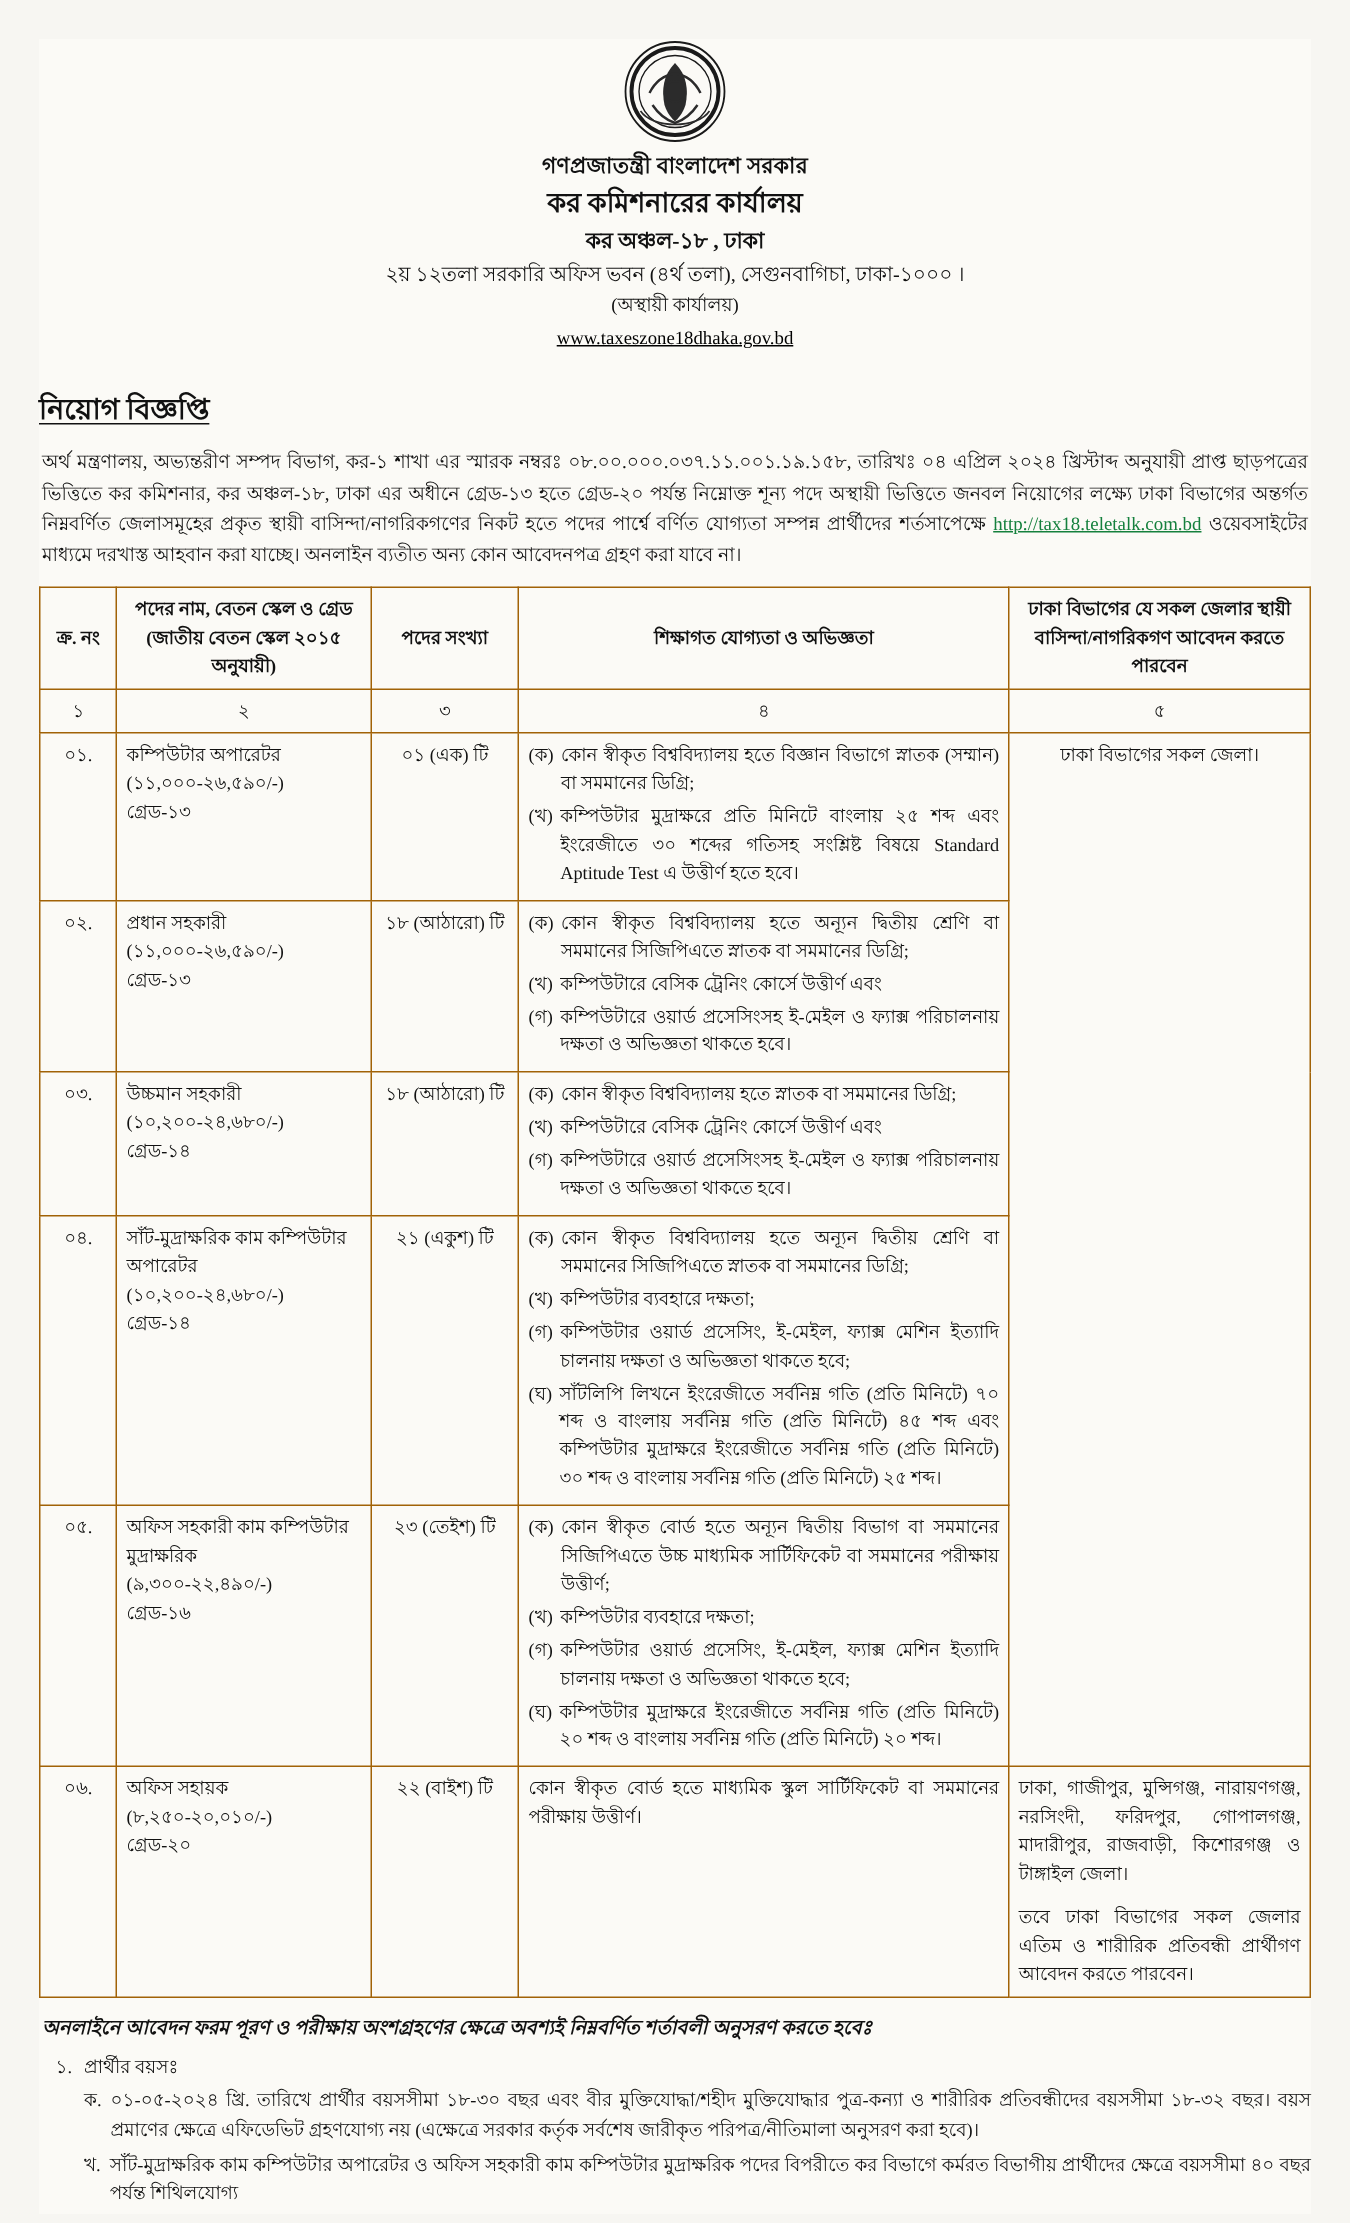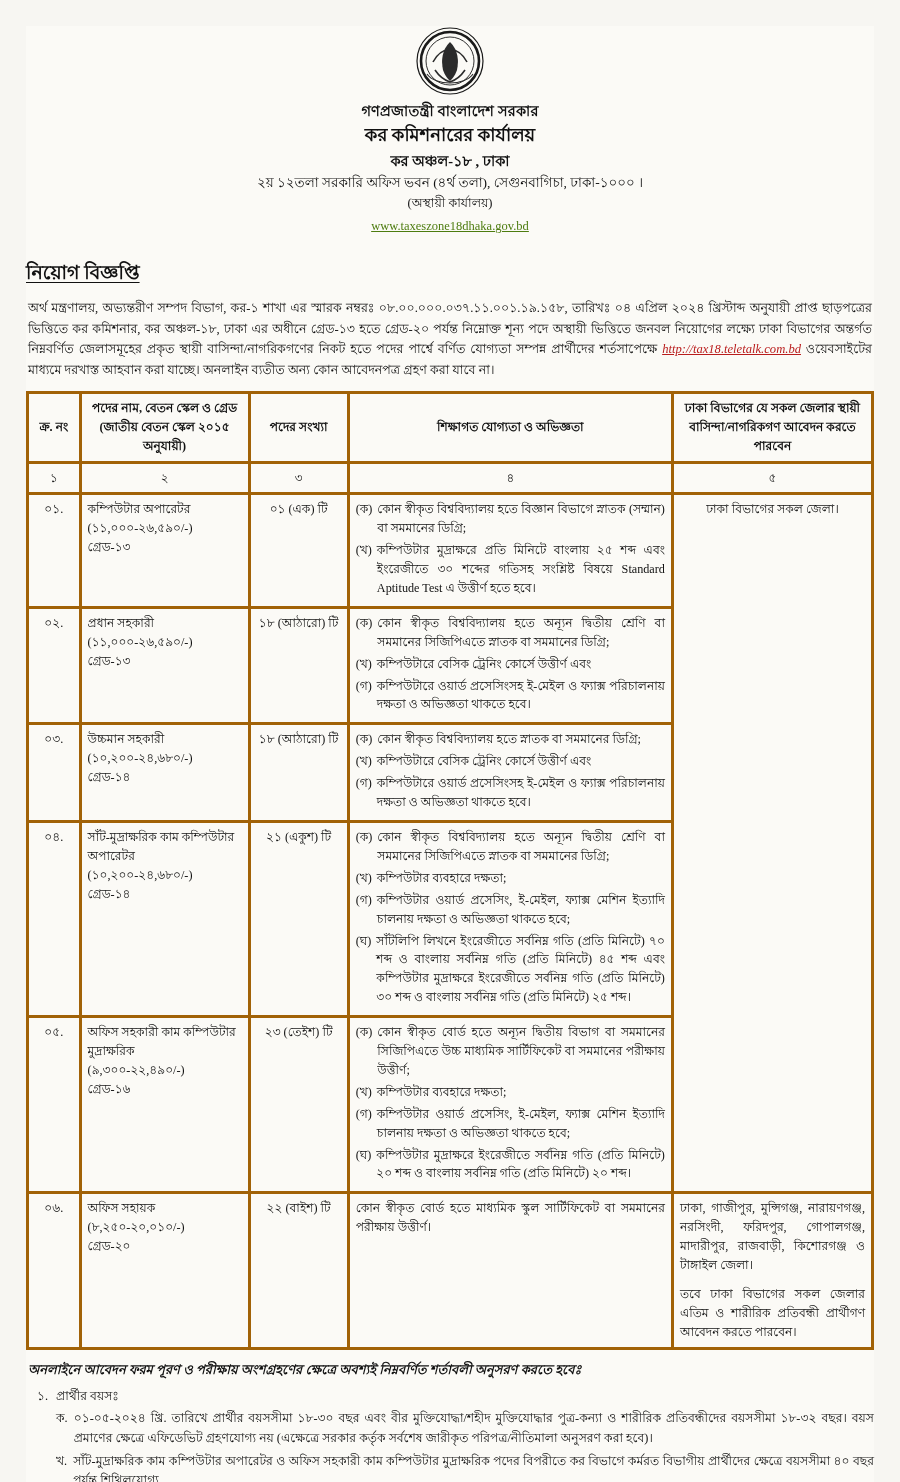--- a/index.html
+++ b/index.html
@@ -44,21 +44,21 @@
     line-height: 1.55;
   }
   .hdr .l1 { font-size: 14.5px; font-weight: bold; letter-spacing: .2px; }
   .hdr .l2 { font-size: 18px; font-weight: bold; }
   .hdr .l3 { font-size: 14.5px; font-weight: bold; }
   .hdr .l4 { font-size: 13.5px; }
   .hdr .l5 { font-size: 12.5px; }
   .hdr .url {
     font-size: 12.5px;
     text-decoration: underline;
-    color: #4d7c0f;
+    color: #000000;
     display: inline-block;
     margin-top: 3px;
   }
 
   .meta-row {
     display: flex;
     justify-content: space-between;
     align-items: flex-start;
     margin-top: 14px;
     font-size: 12.5px;
@@ -78,31 +78,31 @@
     text-underline-offset: 3px;
   }
 
   .intro {
     font-size: 12.6px;
     line-height: 1.65;
     text-align: justify;
     margin: 0 0 10px 0;
     padding: 0 2px;
   }
-  .intro a { color: #b91c1c; text-decoration: underline; font-style: italic; }
+  .intro a { color: #15803d; text-decoration: underline; }
 
   
   table.main {
     width: 100%;
     border-collapse: collapse;
     font-size: 12.2px;
     table-layout: fixed;
   }
   table.main th, table.main td {
-    border: 3px solid #a16207;
+    border: 1px solid #a16207;
     vertical-align: top;
     padding: 5px 6px;
     line-height: 1.55;
   }
   table.main th {
     text-align: center;
     font-weight: bold;
     vertical-align: middle;
   }
   .c1 { width: 5%; text-align: center; }

